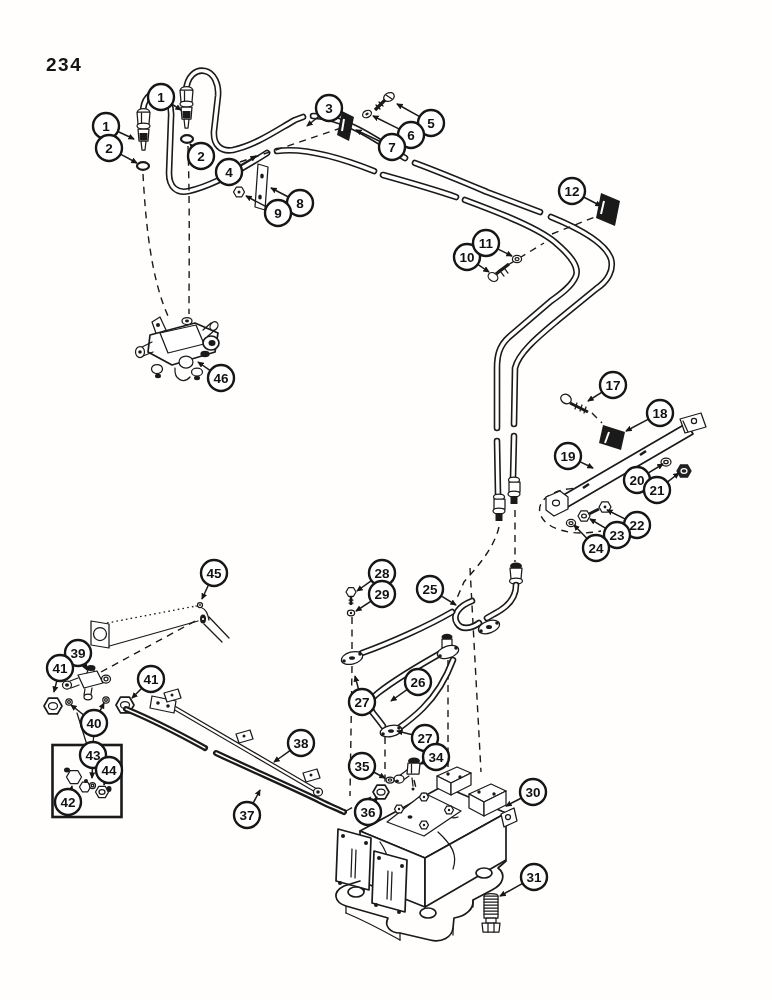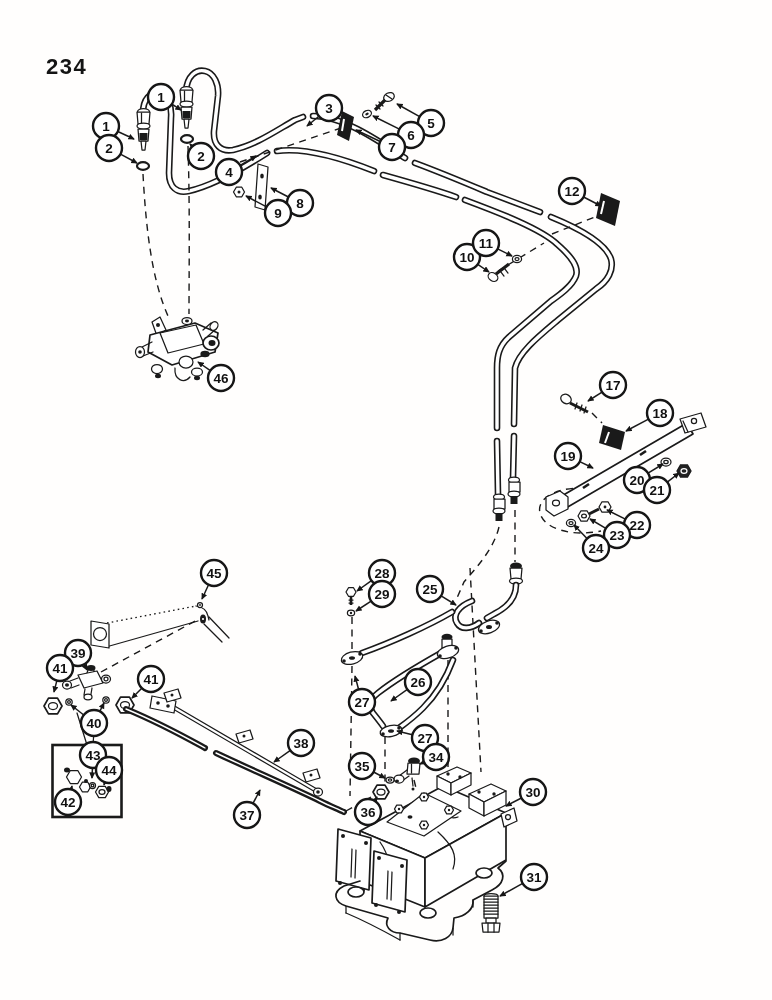--- a/index.html
+++ b/index.html
@@ -1,19 +1,19 @@
 <!DOCTYPE html>
 <html><head>
 <meta charset="utf-8">
 <title>234</title>
 <style>
   html,body{margin:0;padding:0;background:#fff;}
   .page{position:relative;width:772px;height:1000px;background:#fffefd;overflow:hidden;
         font-family:"Liberation Sans",sans-serif;}
-  .page-number{position:absolute;left:46px;top:54px;font-size:22px;font-weight:bold;
+  .page-number{position:absolute;left:46px;top:54px;font-size:19px;font-weight:bold;
                letter-spacing:1.5px;color:#141414;}
   svg{position:absolute;left:0;top:0;}
   
   .ln{stroke:#1a1a1a;stroke-width:1.7;fill:none;stroke-linejoin:round;stroke-linecap:round;}
   .ln2{stroke:#1a1a1a;stroke-width:1.25;fill:none;stroke-linejoin:round;stroke-linecap:round;}
   .wfill{fill:#fff;}
   .dfill{fill:#1a1a1a;stroke:none;}
   .dash{stroke:#1a1a1a;stroke-width:1.4;fill:none;stroke-dasharray:7 5.5;stroke-linecap:butt;}
   .dot{stroke:#1a1a1a;stroke-width:1.3;fill:none;stroke-dasharray:1.6 3.2;}
   .tube{stroke:#1a1a1a;stroke-width:6.6;fill:none;stroke-linecap:round;stroke-linejoin:round;}

